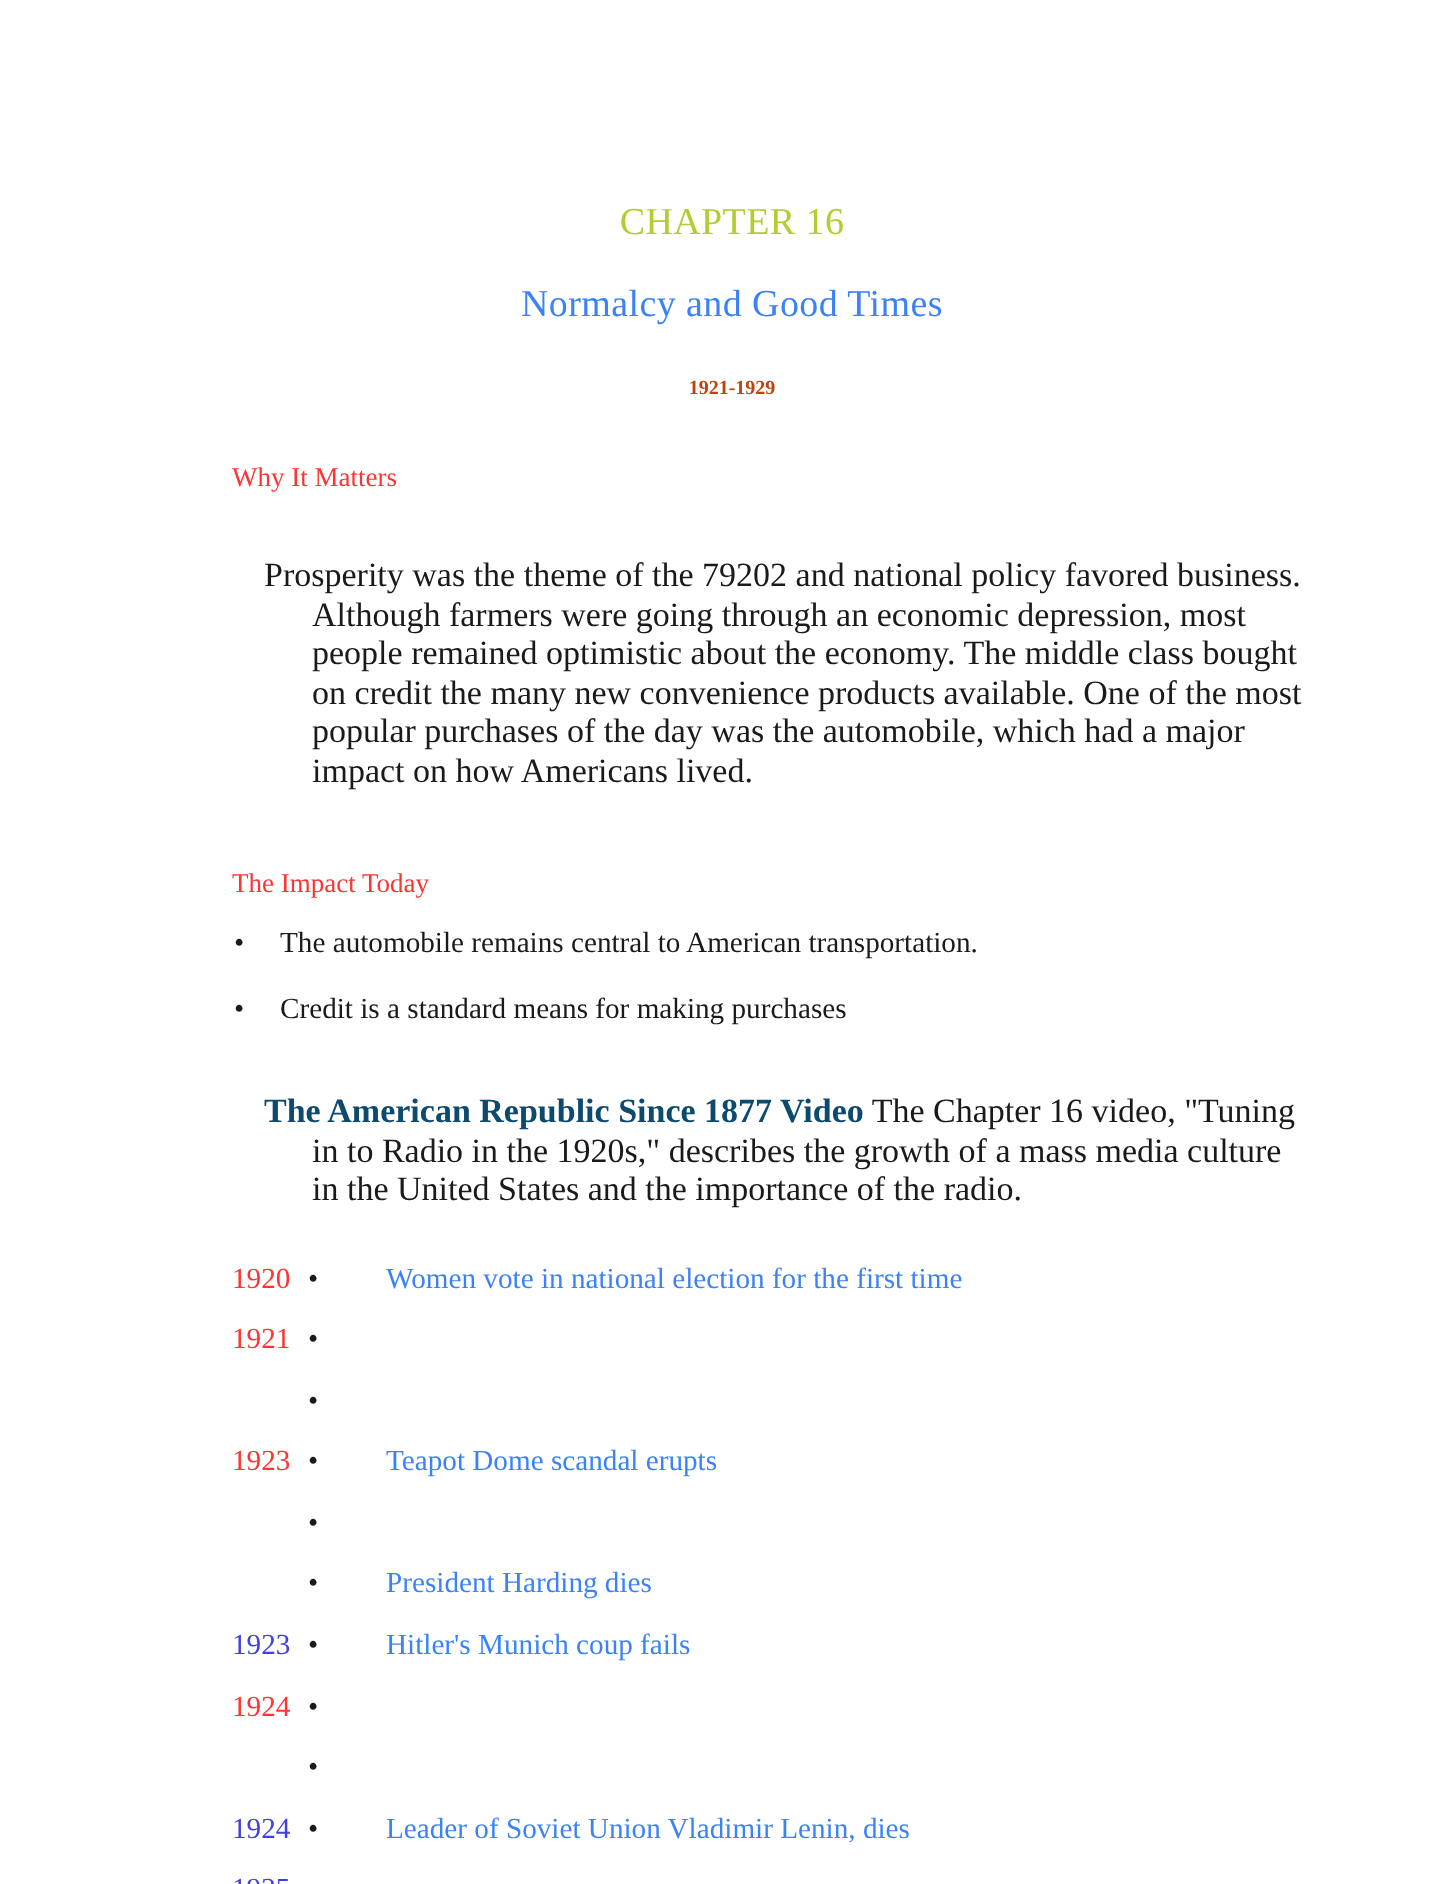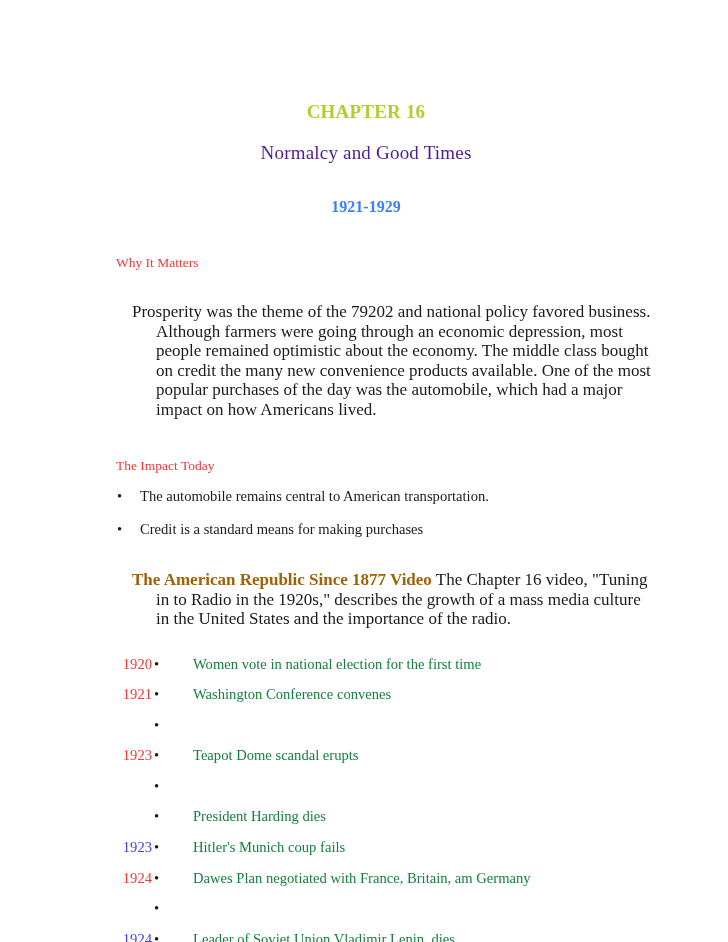--- a/index.html
+++ b/index.html
@@ -29,40 +29,40 @@
   }
 
   
   .doc-title {
     text-align: center;
     font-size: 19px;
     line-height: 24px;
     color: #b5cc30;
     margin: 0;
     padding-top: 100px;
-    font-weight: bold;
+    font-weight: normal;
     letter-spacing: 0.2px;
   }
   .doc-subtitle {
     text-align: center;
     font-size: 19px;
     line-height: 24px;
-    color: #4c1d95;
+    color: #3b82f6;
     margin: 0;
     padding-top: 17px;
     font-weight: normal;
     letter-spacing: 0.2px;
   }
   .doc-daterange {
     text-align: center;
-    font-size: 16px;
+    font-size: 10px;
     line-height: 18px;
     font-weight: bold;
-    color: #3b82f6;
-    margin: 16px;
+    color: #c2410c;
+    margin: 4px;
     padding-top: 17px;
   }
 
   
   .section-heading {
     font-size: 13.5px;
     line-height: 17px;
     font-weight: normal;
     color: #ff3333;
     margin: 0;
@@ -79,21 +79,21 @@
     padding-left: 24px;
     text-indent: -24px;
     width: 499px;
   }
   .body-para.no-indent {
     padding-left: 0;
     text-indent: 0;
   }
   .video-lead {
     font-weight: bold;
-    color: #a16207;
+    color: #0c4a6e;
   }
 
   
   .bullet-row {
     position: relative;
     font-size: 14.6px;
     line-height: 19.5px;
     color: #1a1a1a;
     padding-top: 13px;
     padding-left: 24px;
@@ -113,38 +113,38 @@
     position: relative;
     height: 30.6px;
     font-size: 14.6px;
     line-height: 19.5px;
   }
   .tl-year {
     position: absolute;
     left: 0;
     top: 0;
     width: 36px;
-    text-align: right;
+    text-align: left;
     font-size: 14.6px;
     font-weight: normal;
   }
   .tl-year.red   { color: #ff3333; }
   .tl-year.blue  { color: #4040e0; }
   .tl-bullet {
     position: absolute;
     left: 38px;
     top: 0;
     color: #1a1a1a;
     font-size: 14.6px;
   }
   .tl-text {
     position: absolute;
     left: 77px;
     top: 0;
-    color: #15803d;
+    color: #3b82f6;
     font-size: 14.6px;
     white-space: nowrap;
   }
 </style>
 </head>
 <body>
 
 <div class="page">
   <div class="content">
 
@@ -177,21 +177,20 @@
 
     <div class="timeline" id="timeline">
         <div class="tl-row">
           <span class="tl-year red">1920</span>
           <span class="tl-bullet">•</span>
           <span class="tl-text">Women vote in national election for the first time</span>
         </div>
         <div class="tl-row">
           <span class="tl-year red">1921</span>
           <span class="tl-bullet">•</span>
-          <span class="tl-text">Washington Conference convenes</span>
         </div>
         <div class="tl-row">
           <span class="tl-year"></span>
           <span class="tl-bullet">•</span>
         </div>
         <div class="tl-row">
           <span class="tl-year red">1923</span>
           <span class="tl-bullet">•</span>
           <span class="tl-text">Teapot Dome scandal erupts</span>
         </div>
@@ -205,21 +204,20 @@
           <span class="tl-text">President Harding dies</span>
         </div>
         <div class="tl-row">
           <span class="tl-year blue">1923</span>
           <span class="tl-bullet">•</span>
           <span class="tl-text">Hitler's Munich coup fails</span>
         </div>
         <div class="tl-row">
           <span class="tl-year red">1924</span>
           <span class="tl-bullet">•</span>
-          <span class="tl-text">Dawes Plan negotiated with France, Britain, am Germany</span>
         </div>
         <div class="tl-row">
           <span class="tl-year"></span>
           <span class="tl-bullet">•</span>
         </div>
         <div class="tl-row">
           <span class="tl-year blue">1924</span>
           <span class="tl-bullet">•</span>
           <span class="tl-text">Leader of Soviet Union Vladimir Lenin, dies</span>
         </div>

